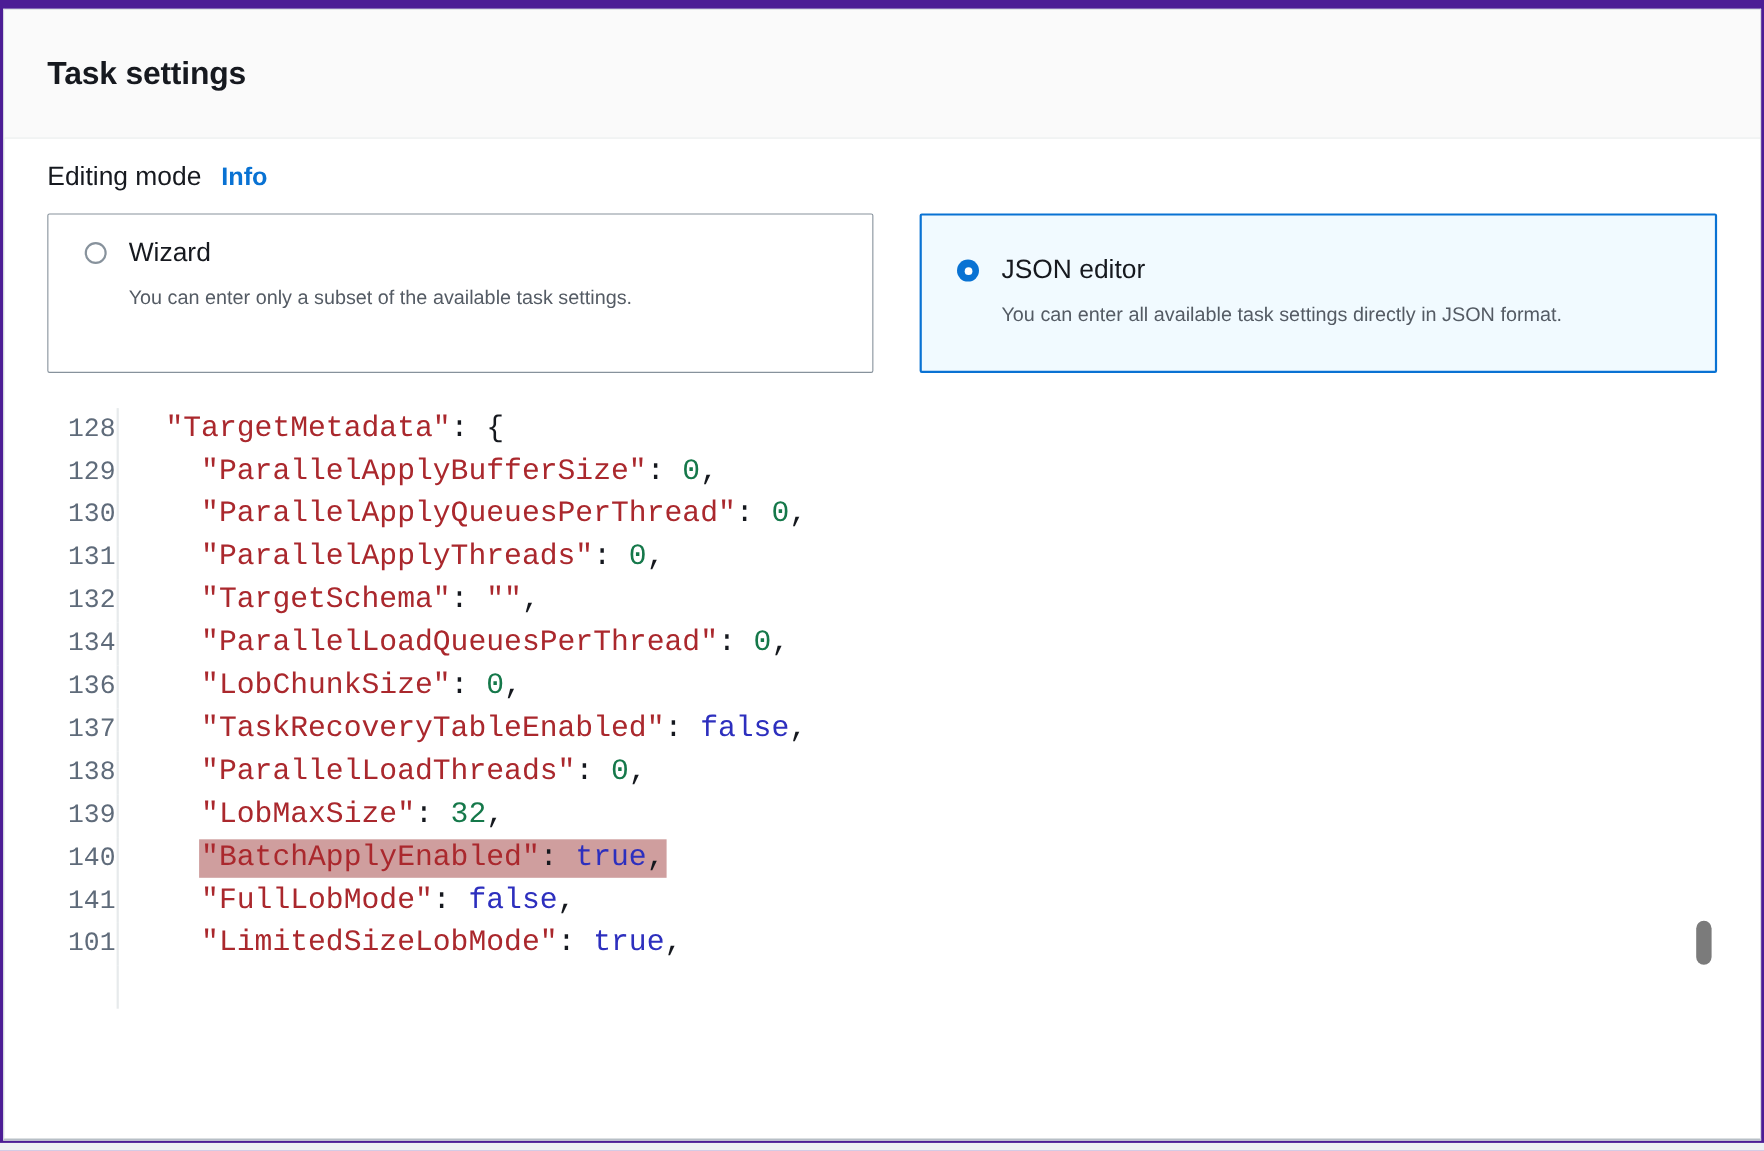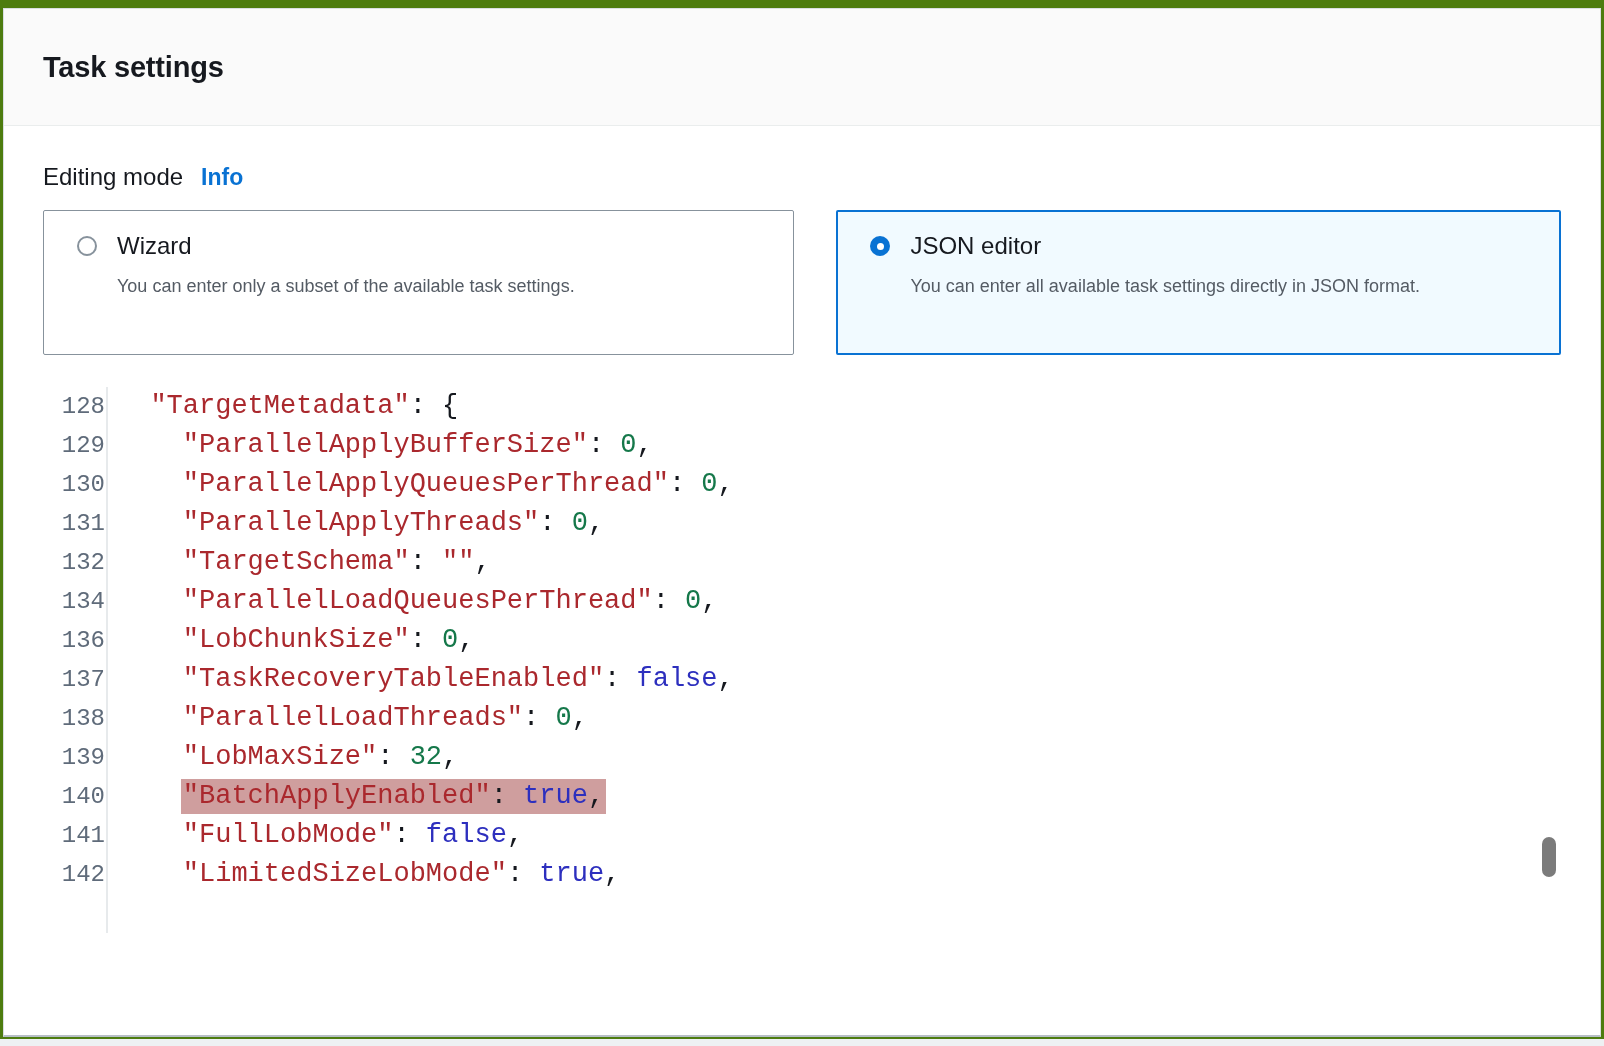--- a/index.html
+++ b/index.html
@@ -1,46 +1,46 @@
 <!DOCTYPE html>
 <html><head>
 <meta charset="utf-8">
 <style>
   * { margin:0; padding:0; box-sizing:border-box; }
   html,body { width:1604px; height:1046px; background:#ffffff; font-family:"Liberation Sans", sans-serif; overflow:hidden; }
-  .page { position:relative; width:1604px; height:1046px; background:#4d7c0f; }
+  .page { position:relative; width:1604px; height:1046px; background:#4c1d95; }
 
   
   .card {
     position:absolute; left:3px; top:8px; width:1598px; height:1029px;
     background:#ffffff;
     border:1px solid #d9dee2;
     border-bottom:2px solid #b7bfc6;
   }
   .bottom-strip { position:absolute; left:0; top:1039px; width:1604px; height:7px; background:#eef1f3; }
 
   .card-header {
     height:117px; background:#fafafa; border-bottom:1px solid #eaeded;
     display:flex; align-items:center; padding:0 39px;
   }
   .card-header h1 { font-size:29px; font-weight:700; color:#16191f; letter-spacing:-0.2px; }
 
-  .field-label-row { margin:36px 39px 0 39px; display:flex; align-items:baseline; gap:18px; }
+  .field-label-row { margin:20px 39px 0 39px; display:flex; align-items:baseline; gap:18px; }
   .field-label { font-size:24px; color:#16191f; line-height:29px; }
   .info-link { font-size:23px; font-weight:700; color:#0972d3; text-decoration:none; cursor:pointer; }
 
   .tiles { display:flex; gap:42px; margin:19px 39px 0 39px; }
   .tile {
     width:780px; height:145px; background:#ffffff;
     border:1px solid #87929c; border-radius:2px;
     padding:21px 24px 0 33px; cursor:pointer;
   }
   .tile.selected {
     width:752px; border:2px solid #0972d3; background:#f1faff;
-    padding:20px 24px 0 32px;
+    padding:36px 24px 0 32px;
   }
   .tile-top { display:flex; align-items:center; gap:20px; }
   .radio {
     width:20px; height:20px; border-radius:50%;
     border:2px solid #87929c; background:#ffffff; flex:none; position:relative;
   }
   .radio.on { border:none; background:#0972d3; }
   .radio.on::after {
     content:''; position:absolute; left:6.5px; top:6.5px;
     width:7px; height:7px; border-radius:50%; background:#ffffff;
@@ -111,21 +111,21 @@
           <div class="code-line"><span class="gutter">130</span><span class="code-text">    <span class="tok-s">"ParallelApplyQueuesPerThread"</span><span class="tok-p">: </span><span class="tok-n">0</span><span class="tok-p">,</span></span></div>
           <div class="code-line"><span class="gutter">131</span><span class="code-text">    <span class="tok-s">"ParallelApplyThreads"</span><span class="tok-p">: </span><span class="tok-n">0</span><span class="tok-p">,</span></span></div>
           <div class="code-line"><span class="gutter">132</span><span class="code-text">    <span class="tok-s">"TargetSchema"</span><span class="tok-p">: </span><span class="tok-s">""</span><span class="tok-p">,</span></span></div>
           <div class="code-line"><span class="gutter">134</span><span class="code-text">    <span class="tok-s">"ParallelLoadQueuesPerThread"</span><span class="tok-p">: </span><span class="tok-n">0</span><span class="tok-p">,</span></span></div>
           <div class="code-line"><span class="gutter">136</span><span class="code-text">    <span class="tok-s">"LobChunkSize"</span><span class="tok-p">: </span><span class="tok-n">0</span><span class="tok-p">,</span></span></div>
           <div class="code-line"><span class="gutter">137</span><span class="code-text">    <span class="tok-s">"TaskRecoveryTableEnabled"</span><span class="tok-p">: </span><span class="tok-b">false</span><span class="tok-p">,</span></span></div>
           <div class="code-line"><span class="gutter">138</span><span class="code-text">    <span class="tok-s">"ParallelLoadThreads"</span><span class="tok-p">: </span><span class="tok-n">0</span><span class="tok-p">,</span></span></div>
           <div class="code-line"><span class="gutter">139</span><span class="code-text">    <span class="tok-s">"LobMaxSize"</span><span class="tok-p">: </span><span class="tok-n">32</span><span class="tok-p">,</span></span></div>
           <div class="code-line"><span class="gutter">140</span><span class="code-text">    <span class="hl"><span class="tok-s">"BatchApplyEnabled"</span><span class="tok-p">: </span><span class="tok-b">true</span><span class="tok-p">,</span></span></span></div>
           <div class="code-line"><span class="gutter">141</span><span class="code-text">    <span class="tok-s">"FullLobMode"</span><span class="tok-p">: </span><span class="tok-b">false</span><span class="tok-p">,</span></span></div>
-          <div class="code-line"><span class="gutter">142</span><span class="code-text">    <span class="tok-s">"LimitedSizeLobMode"</span><span class="tok-p">: </span><span class="tok-b">true</span><span class="tok-p">,</span></span></div>
+          <div class="code-line"><span class="gutter">101</span><span class="code-text">    <span class="tok-s">"LimitedSizeLobMode"</span><span class="tok-p">: </span><span class="tok-b">true</span><span class="tok-p">,</span></span></div>
           <div class="code-line"><span class="gutter"></span><span class="code-text"></span></div>
         </div>
     </div>
 
     <div class="scroll-thumb"></div>
   </div>
 
   <div class="bottom-strip"></div>
 </div>
 

